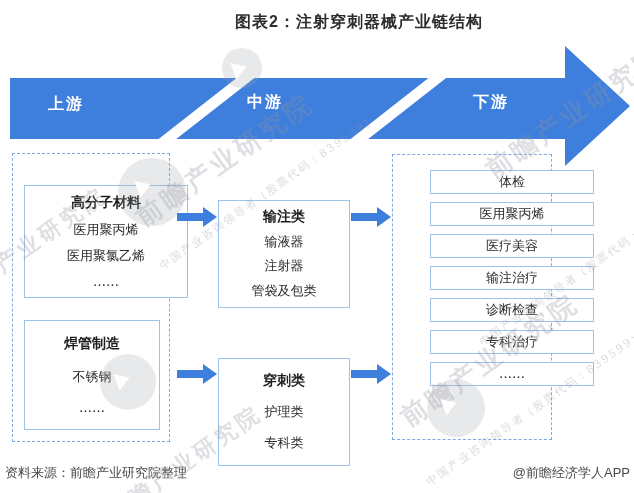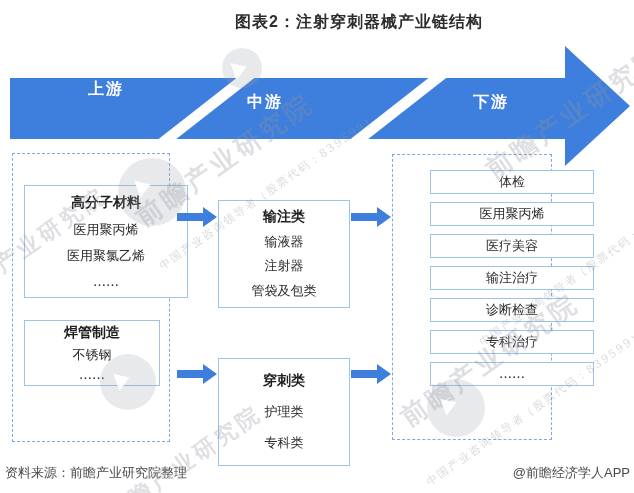--- a/index.html
+++ b/index.html
@@ -28,21 +28,21 @@
   .down-panel{left:392px;top:154px;width:160px;height:286px;}
   
   .group-box{
     position:absolute;box-sizing:border-box;border:1.5px solid #9CC3E8;background:#ffffff;
     display:flex;flex-direction:column;justify-content:space-evenly;align-items:center;
     text-align:center;
   }
   .group-title{font-weight:bold;font-size:14px;color:#1f1f1f;}
   .group-item{font-size:13px;color:#2b2b2b;}
   .boxA{left:11px;top:31px;width:164px;height:113px;}
-  .boxB{left:11px;top:166px;width:136px;height:66px;}
+  .boxB{left:11px;top:166px;width:136px;height:110px;}
   .boxC{left:218px;top:200px;width:132px;height:108px;text-align:right;}
   .boxD{left:218px;top:358px;width:132px;height:108px;}
   
   .down-items{position:absolute;left:9px;top:15px;width:142px;}
   .down-item{
     box-sizing:border-box;border:1px solid #9CC3E8;background:#ffffff;
     width:164px;height:24px;line-height:22px;text-align:center;
     font-size:13px;color:#2b2b2b;margin-bottom:8px;margin-left:28px;
   }
   
@@ -81,21 +81,21 @@
 </head>
 <body>
 
 <div class="abs page-title">图表2：注射穿刺器械产业链结构</div>
 
 <svg class="abs banner-svg" width="634" height="130" viewBox="0 0 634 130">
   <polygon points="10,38 565,38 565,6 630,66 565,126 565,99 10,99" fill="#3E7EDC"></polygon>
   <line x1="161" y1="104" x2="253" y2="32" stroke="#ffffff" stroke-width="11"></line>
   <line x1="353" y1="104" x2="445" y2="32" stroke="#ffffff" stroke-width="11"></line>
 </svg>
-<span class="abs stage-label" style="left:66px;top:89px;margin-left:40px;">上游</span>
+<span class="abs stage-label" style="left:66px;top:104px;">上游</span>
 <span class="abs stage-label" style="left:265px;top:102px;">中游</span>
 <span class="abs stage-label" style="left:491px;top:102px;">下游</span>
 
 <div class="abs dash-panel up-panel">
   <div class="group-box boxA">
     <div class="group-title">高分子材料</div>
     <div class="group-item">医用聚丙烯</div>
     <div class="group-item">医用聚氯乙烯</div>
     <div class="group-item">……</div>
   </div>

